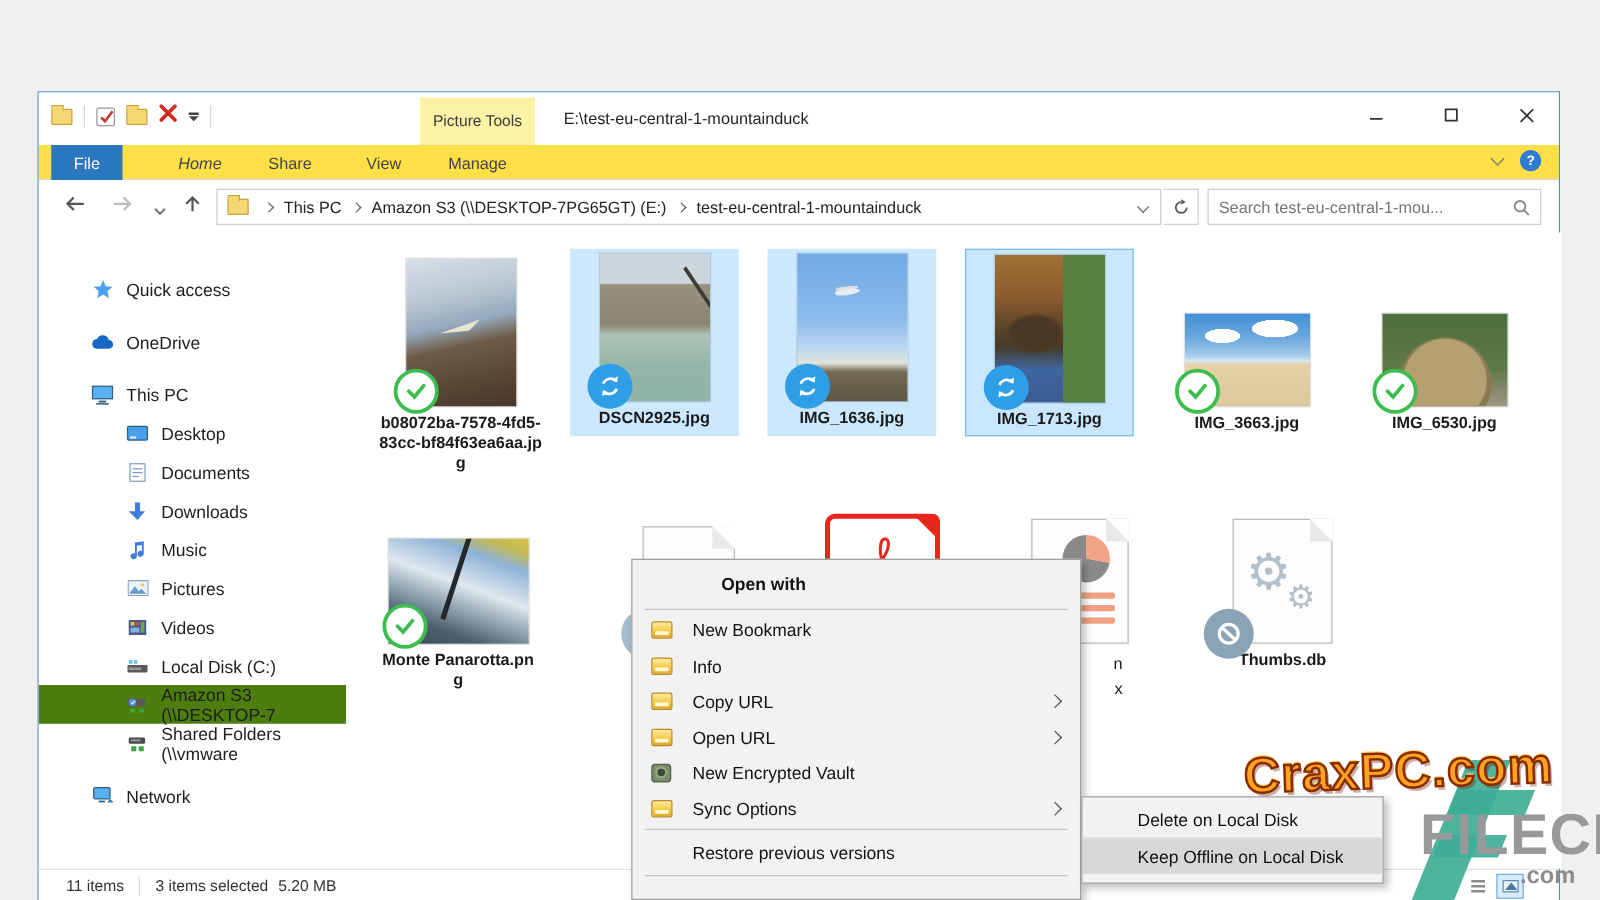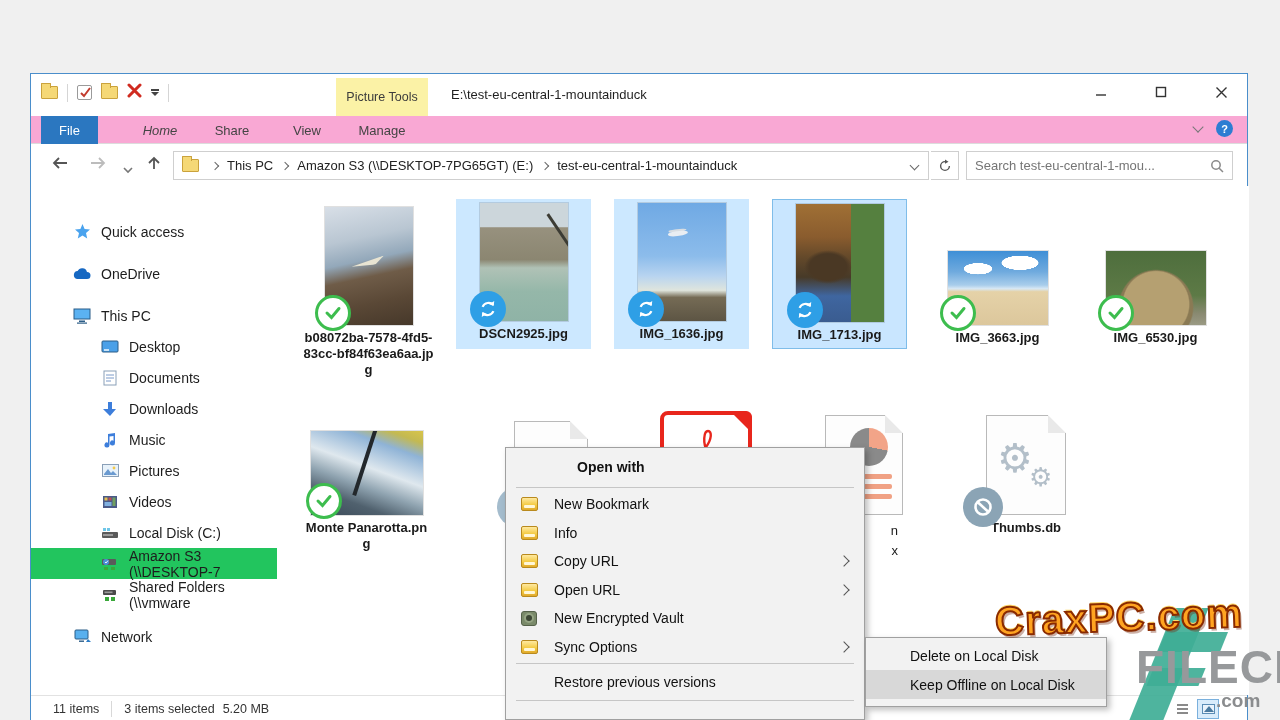--- a/index.html
+++ b/index.html
@@ -20,21 +20,21 @@
   .qat-chevron { display:flex; flex-direction:column; align-items:center; gap:1px; }
   .qat-chevron .bar { width:8px; height:2px; background:#444; }
   .qat-chevron .tri { width:0; height:0; border-left:4px solid transparent; border-right:4px solid transparent; border-top:4px solid #444; }
   .pictools { position:absolute; left:305px; top:4px; width:92px; height:38px; background:#fbf2a6;
               display:flex; align-items:center; justify-content:center; font-size:12.5px; color:#3c3c3c; }
   .win-title { position:absolute; left:420px; top:13px; font-size:13px; color:#1f1f1f; }
   .win-controls { position:absolute; right:18px; top:10px; display:flex; gap:44px; align-items:center; }
   .wc { width:16px; height:16px; display:flex; align-items:center; justify-content:center; }
 
   
-  .tabrow { position:absolute; left:0; top:42px; width:100%; height:28px; background:#f9a8d4; border-bottom:1px solid #dcdcdc; }
+  .tabrow { position:absolute; left:0; top:42px; width:100%; height:28px; background:#fde047; border-bottom:1px solid #dcdcdc; }
   .tab { position:absolute; top:0; height:28px; display:flex; align-items:center; justify-content:center;
          font-size:13px; color:#444; }
   .tab-file { left:10px; width:57px; background:#2b77c0; color:#fff; }
   .tab-home { left:96px; width:66px;font-style:italic; }
   .tab-share { left:168px; width:66px; }
   .tab-view { left:245px; width:62px; }
   .tab-manage { left:305px; width:92px; }
   .ribbon-right { position:absolute; right:14px; top:4px; display:flex; align-items:center; gap:14px; }
   .chev-down { width:8px; height:8px; border-right:1.6px solid #777; border-bottom:1.6px solid #777; transform:rotate(45deg); margin-top:-4px; }
   .help-circle { width:17px; height:17px; border-radius:50%; background:#2d7dd2; color:#fff; font-size:11px; font-weight:bold; display:flex; align-items:center; justify-content:center; }
@@ -51,21 +51,21 @@
                 display:flex; align-items:center; justify-content:center; background:#fff; }
   .searchbox { position:absolute; left:935px; top:6px; width:267px; height:29px; border:1px solid #cfcfcf; background:#fff;
                display:flex; align-items:center; padding:0 8px; }
   .searchbox input { flex:1; border:none; outline:none; font-size:13px; color:#777; font-family:"Liberation Sans",sans-serif; background:transparent; }
 
   
   .main { position:absolute; left:0; top:112px; width:100%; height:509px; }
   .sidebar { position:absolute; left:0; top:0; width:246px; height:100%; background:#fff; padding-top:30px; }
   .side-item { height:31px; display:flex; align-items:center; gap:10px; padding-left:42px; font-size:14px; color:#1d1d1d; cursor:default; }
   .side-item.indent { padding-left:70px; }
-  .side-item.selected { background:#22c55e; }
+  .side-item.selected { background:#4d7c0f; }
   .side-gap { height:11px; }
   .si { width:18px; height:18px; flex:0 0 auto; display:flex; align-items:center; justify-content:center; }
 
   
   .content { position:absolute; left:246px; top:0; width:972px; height:100%; background:#fff; }
   .tile { position:absolute; width:135px; text-align:center; }
   .thumb-area { position:relative; height:126px; display:flex; align-items:flex-end; justify-content:center; }
   .tile-label { margin-top:5px; font-size:13px; color:#1a1a1a; line-height:16px; word-break:break-all;font-weight:bold; }
   .tile.sel { background:#cce8ff; height:150px; }
   .tile.sel .thumb-area { height:122px; padding-top:4px; }

